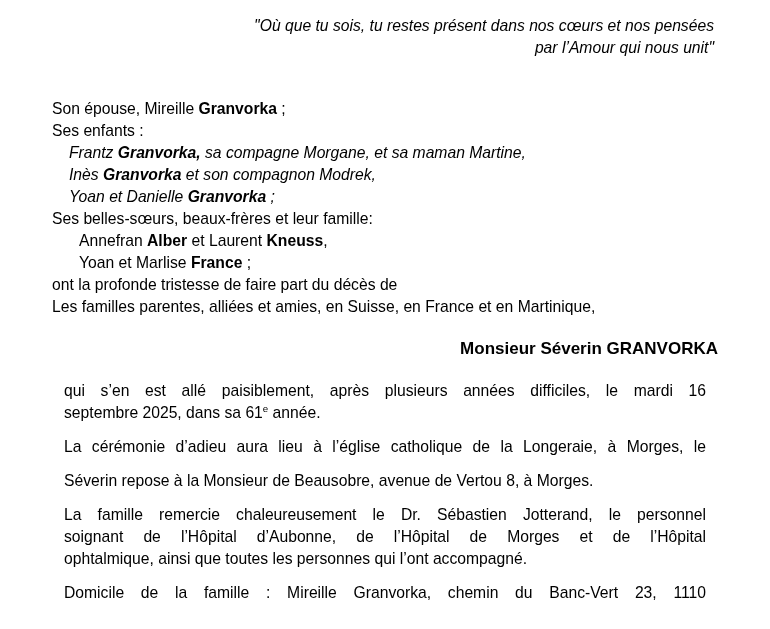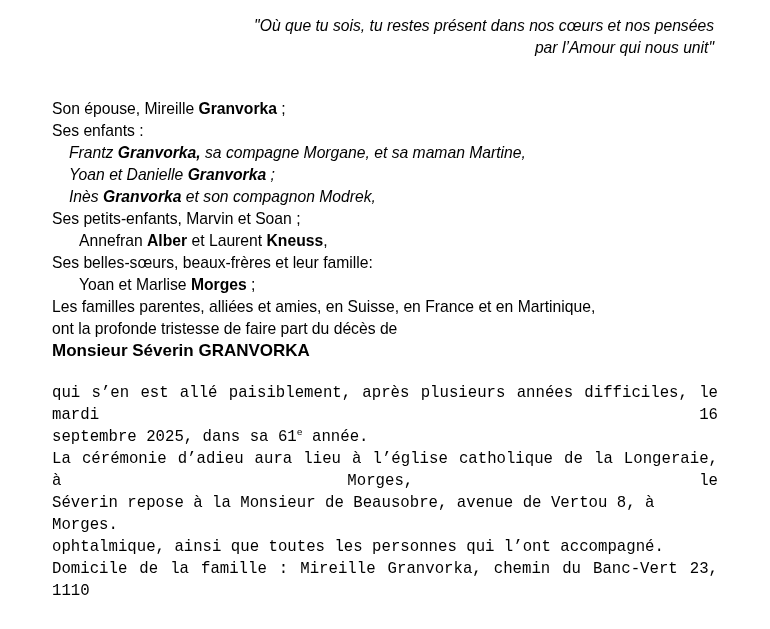--- a/index.html
+++ b/index.html
@@ -28,28 +28,29 @@
   }
   .family-list {
     margin-top: 39px;
   }
   .textline {
     white-space: normal;
   }
   .ind1 { padding-left: 17px; font-style: italic; }
   .ind2 { padding-left: 27px; }
   .deceased-title {
-    text-align: left;
+    margin-top: 20px;
+    text-align: right;
     font-weight: bold;
     font-size: 17px;
   }
   .announcement {
     margin-top: 20px;
   }
-  .paragraph { margin: 0; font-family: Liberation Mono, monospace; }
+  .paragraph { margin: 12px; }
   .stretch {
     text-align: justify;
     text-align-last: justify;
   }
   b { font-weight: bold; text-align: center; }
   sup {
     font-size: 0.62em;
     vertical-align: super;
     line-height: 0;
   }
@@ -63,44 +64,45 @@
     <div class="textline">"Où que tu sois, tu restes présent dans nos cœurs et nos pensées</div>
     <div class="textline">par l’Amour qui nous unit"</div>
   </div>
 
   <div class="body-col">
 
     <div class="family-list">
         <div class="textline"><span>Son épouse, Mireille </span><b>Granvorka</b><span> ;</span></div>
         <div class="textline"><span>Ses enfants :</span></div>
         <div class="textline ind1"><span>Frantz </span><b>Granvorka,</b><span> sa compagne Morgane, et sa maman Martine,</span></div>
+        <div class="textline ind1"><span>Inès </span><b>Granvorka</b><span> et son compagnon Modrek,</span></div>
         <div class="textline ind1"><span>Yoan et Danielle </span><b>Granvorka</b><span> ;</span></div>
-        <div class="textline ind1"><span>Inès </span><b>Granvorka</b><span> et son compagnon Modrek,</span></div>
-        <div class="textline"><span>Ses petits-enfants, Marvin et Soan ;</span></div>
+        <div class="textline"><span>Ses belles-sœurs, beaux-frères et leur famille:</span></div>
         <div class="textline ind2"><span>Annefran </span><b>Alber</b><span> et Laurent </span><b>Kneuss</b><span>,</span></div>
-        <div class="textline"><span>Ses belles-sœurs, beaux-frères et leur famille:</span></div>
-        <div class="textline ind2"><span>Yoan et Marlise </span><b>Morges</b><span> ;</span></div>
+        <div class="textline ind2"><span>Yoan et Marlise </span><b>France</b><span> ;</span></div>
+        <div class="textline"><span>ont la profonde tristesse de faire part du décès de</span></div>
         <div class="textline"><span>Les familles parentes, alliées et amies, en Suisse, en France et en Martinique,</span></div>
-        <div class="textline"><span>ont la profonde tristesse de faire part du décès de</span></div>
       </div>
 
     <div class="deceased-title">Monsieur Séverin GRANVORKA</div>
 
     <div class="announcement">
         <div class="paragraph">
           <div class="textline stretch"><span>qui s’en est allé paisiblement, après plusieurs années difficiles, le mardi 16</span></div>
           <div class="textline"><span>septembre 2025, dans sa 61</span><sup>e</sup><span> année.</span></div>
         </div>
         <div class="paragraph">
           <div class="textline stretch"><span>La cérémonie d’adieu aura lieu à l’église catholique de la Longeraie, à Morges, le</span></div>
         </div>
         <div class="paragraph">
           <div class="textline"><span>Séverin repose à la Monsieur de Beausobre, avenue de Vertou 8, à Morges.</span></div>
         </div>
         <div class="paragraph">
+          <div class="textline stretch"><span>La famille remercie chaleureusement le Dr. Sébastien Jotterand, le personnel</span></div>
+          <div class="textline stretch"><span>soignant de l’Hôpital d’Aubonne, de l’Hôpital de Morges et de l’Hôpital</span></div>
           <div class="textline"><span>ophtalmique, ainsi que toutes les personnes qui l’ont accompagné.</span></div>
         </div>
         <div class="paragraph">
           <div class="textline stretch"><span>Domicile de la famille : Mireille Granvorka, chemin du Banc-Vert 23, 1110</span></div>
         </div>
       </div>
 
   </div>
 
 </div>

